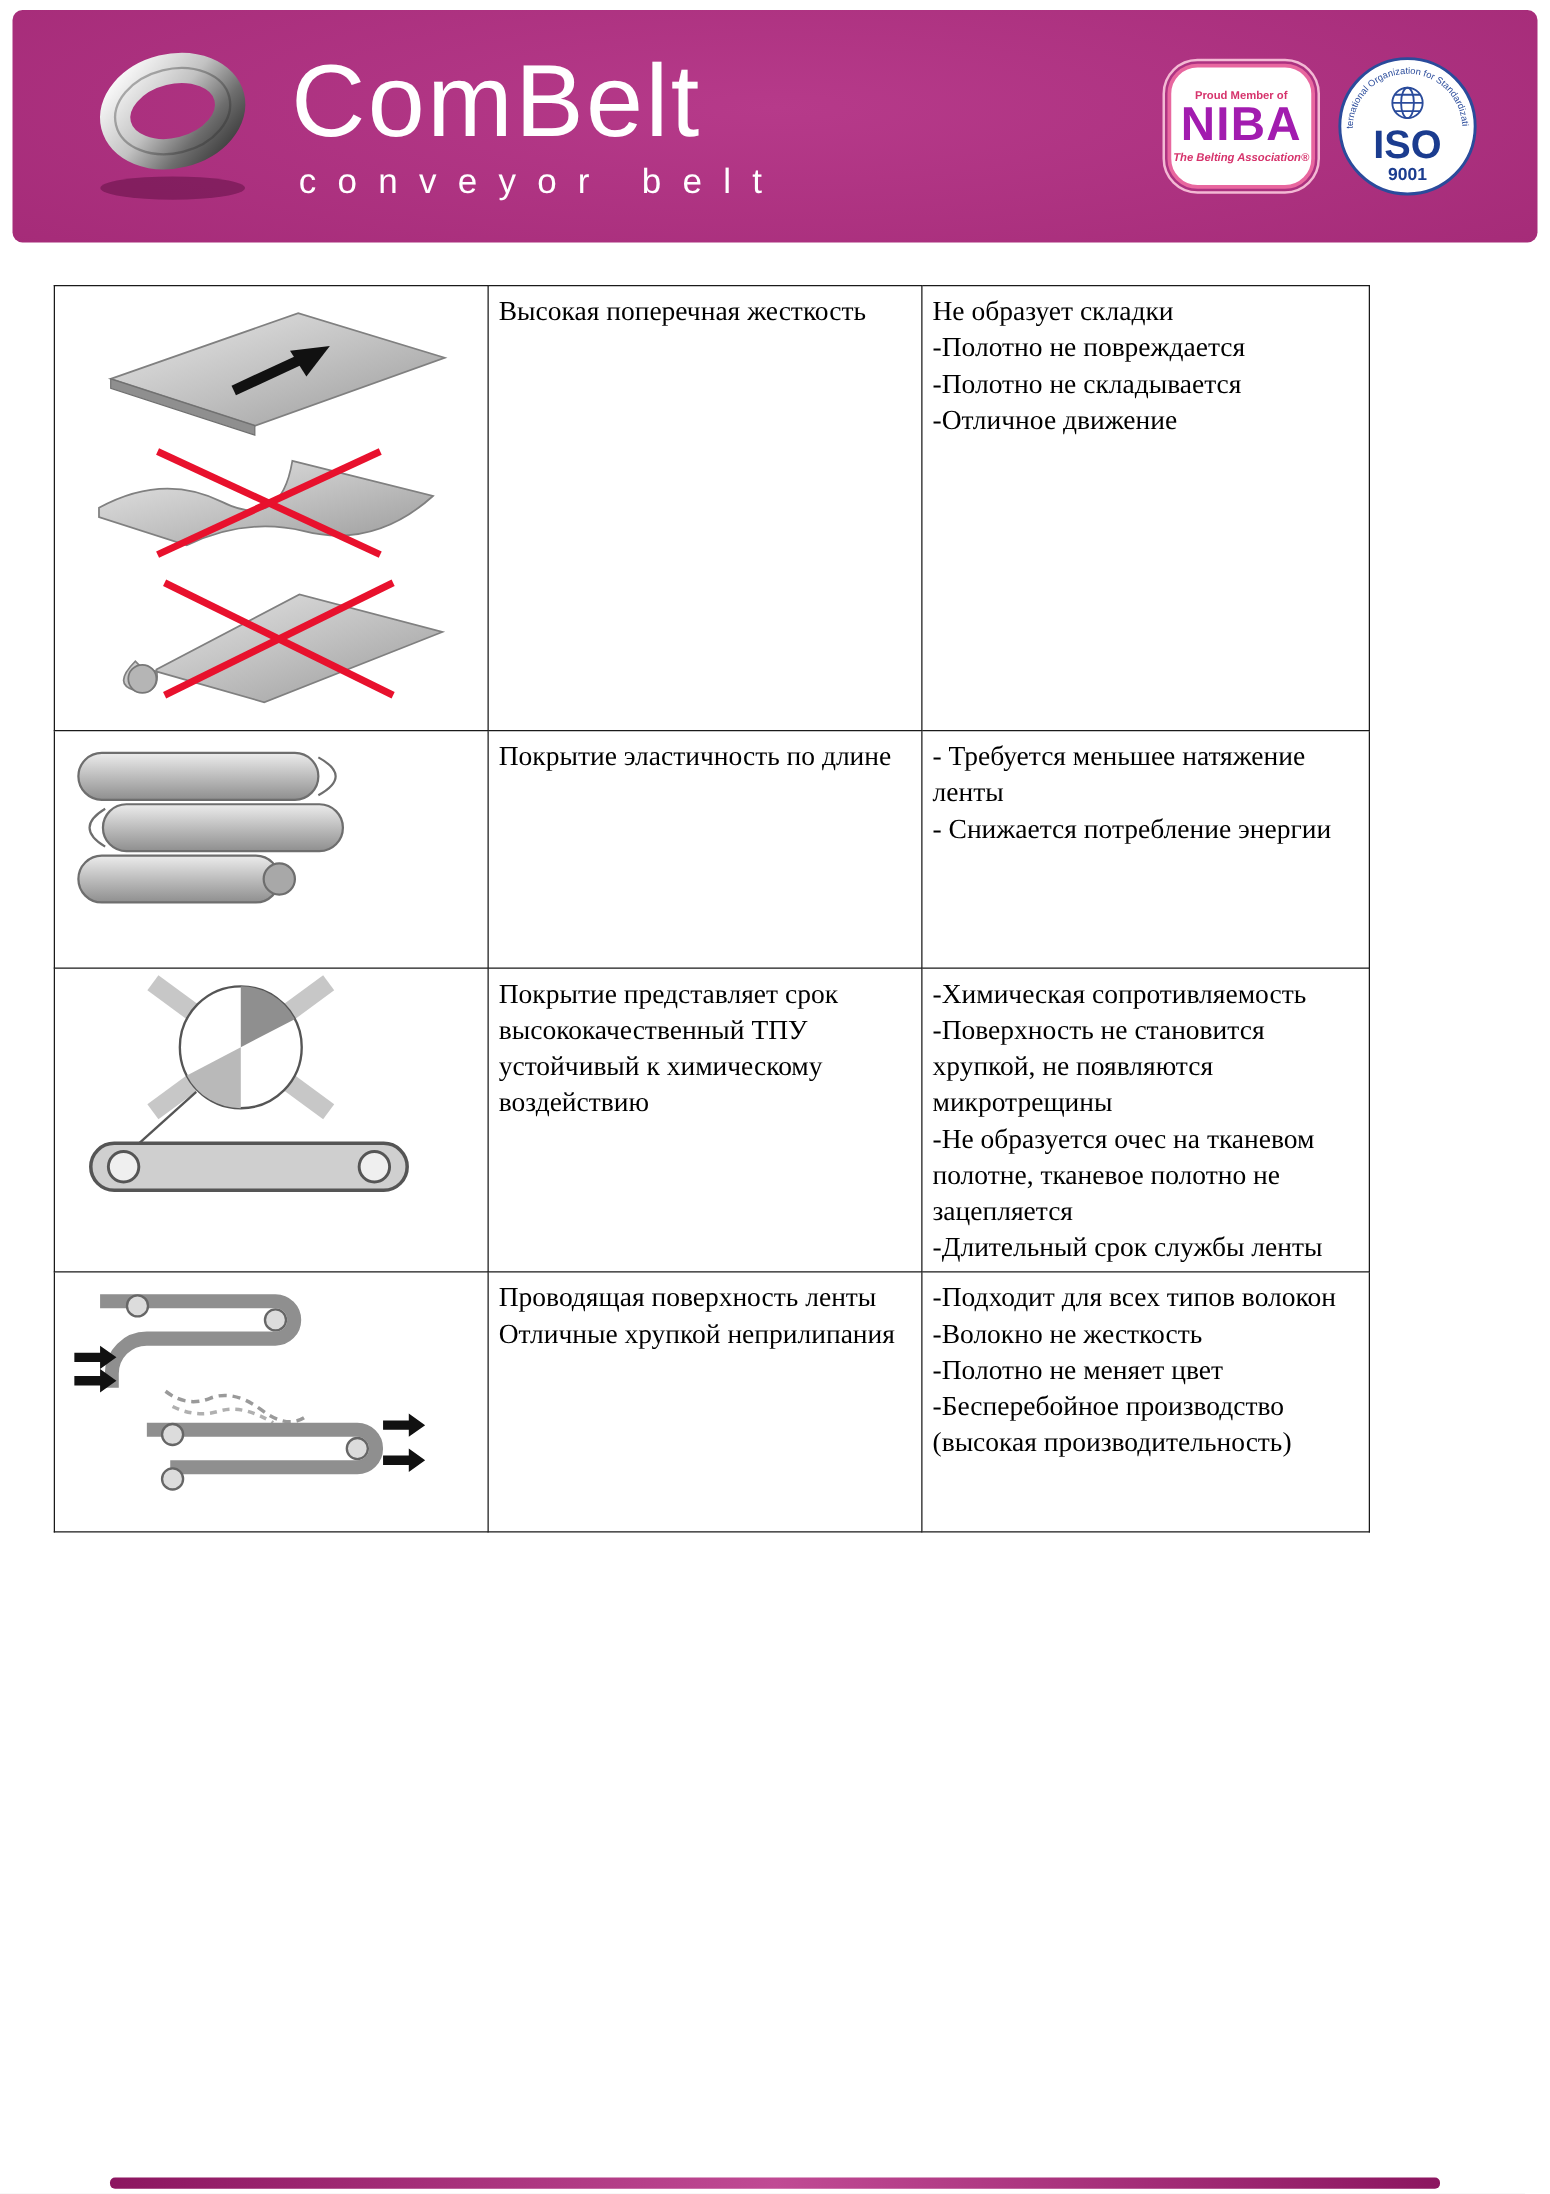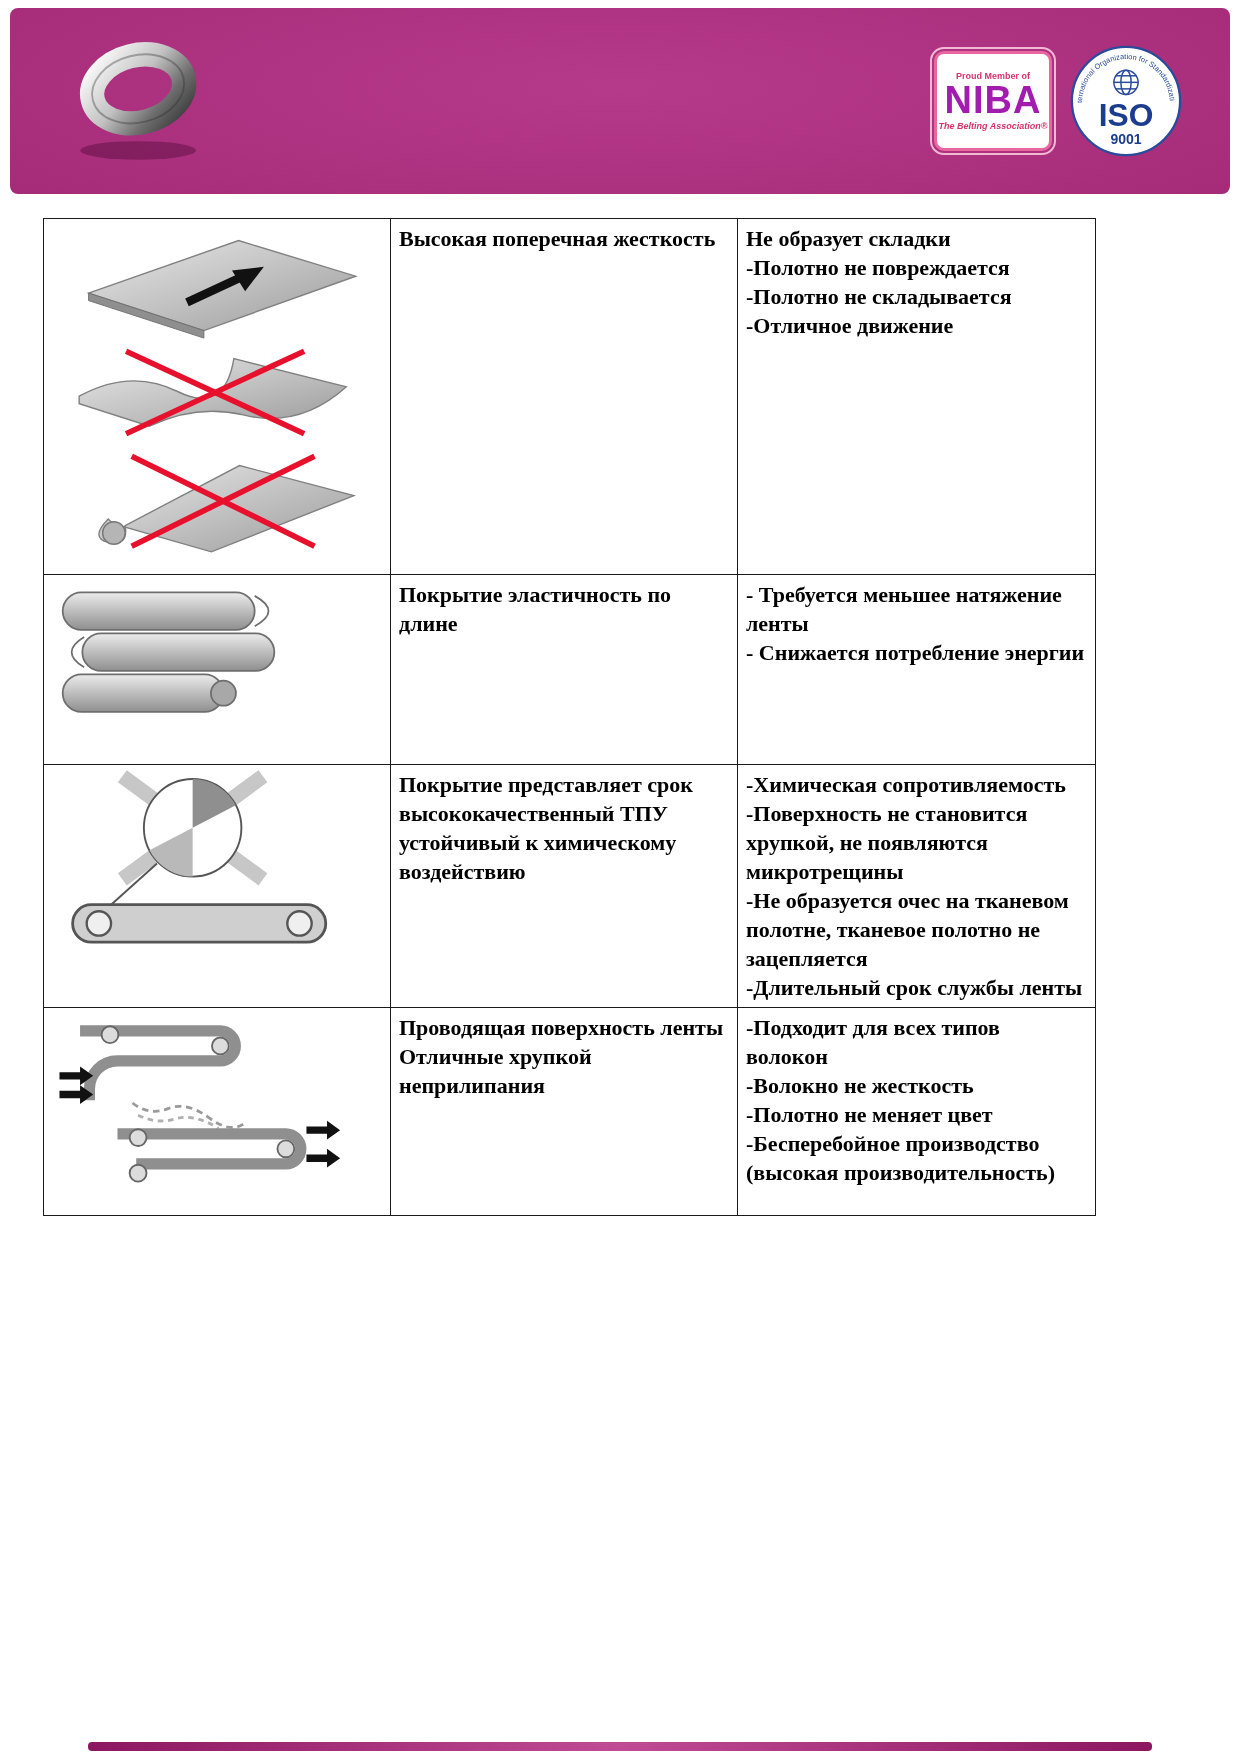--- a/index.html
+++ b/index.html
@@ -27,35 +27,34 @@
   .brand-sub { font-size: 28px; letter-spacing: 17px; margin-top: 6px; margin-left: 6px; font-weight: 300; }
   .header-spacer { flex: 1; }
   .badges { display: flex; align-items: center; gap: 18px; }
 
   .niba {
     width: 118px; height: 100px;
     background: #fff;
     border: 3px solid #e8679f;
     outline: 2px solid #f3b9d4;
     outline-offset: 2px;
-    border-radius: 10px;
+    border-radius: 24px;
     display: flex; flex-direction: column; align-items: center; justify-content: center;
     text-align: center;
   }
   .niba-top { font-size: 9px; color: #d6336c; font-weight: bold; }
   .niba-name { font-size: 38px; font-weight: bold; color: #a21caf; line-height: 1.05; letter-spacing: 1px; }
   .niba-caption { font-size: 9px; color: #d6336c; font-weight: bold; font-style: italic; }
 
   
   table.features {
-    position: absolute; left: 43px; top: 218px;
+    position: absolute; left: 43px; top: 228px;
     width: 1052px;
     border-collapse: collapse;
     table-layout: fixed;
-    font-weight: bold;
   }
   table.features td {
     border: 1.5px solid #1a1a1a;
     vertical-align: top;
     padding: 5px 8px;
     font-size: 22px;
     line-height: 1.32;
     color: #000;
   }
   .feature, .benefits { white-space: pre-line; }
@@ -84,20 +83,24 @@
             <stop offset="0.75" stop-color="#6e6e6e"></stop>
             <stop offset="1" stop-color="#3d3d3d"></stop>
           </linearGradient>
         </defs>
         <ellipse cx="78" cy="128" rx="62" ry="10" fill="rgba(60,0,40,0.35)"></ellipse>
         <g transform="rotate(-14 78 62)">
           <ellipse cx="78" cy="62" rx="50" ry="36" fill="none" stroke="url(#silver)" stroke-width="26"></ellipse>
           <ellipse cx="78" cy="62" rx="50" ry="36" fill="none" stroke="#2a2a2a" stroke-width="2" opacity="0.35"></ellipse>
         </g>
       </svg>
+      <div class="brand">
+        <div class="brand-name">ComBelt</div>
+        <div class="brand-sub">conveyor belt</div>
+      </div>
     </div>
 
     <div class="header-spacer"></div>
 
     <div class="badges">
       <div class="niba">
         <div class="niba-top">Proud Member of</div>
         <div class="niba-name">NIBA</div>
         <div class="niba-caption">The Belting Association®</div>
       </div>

